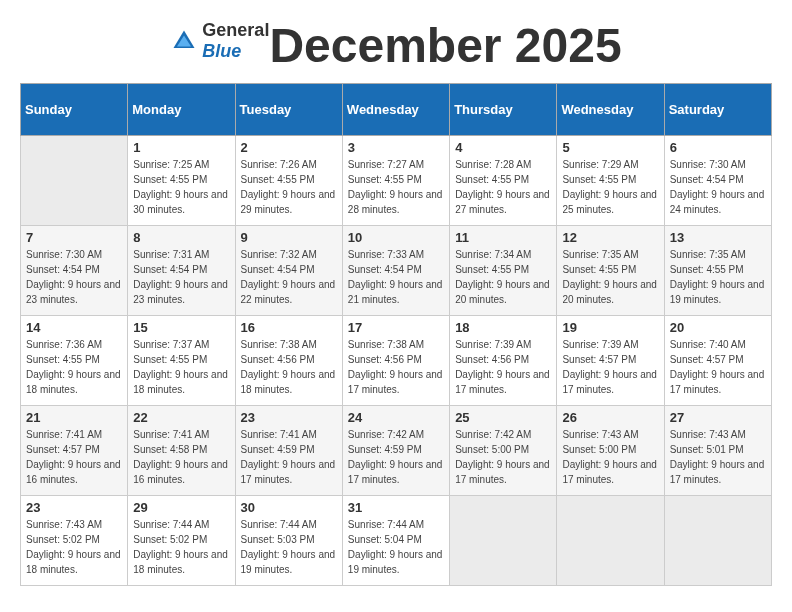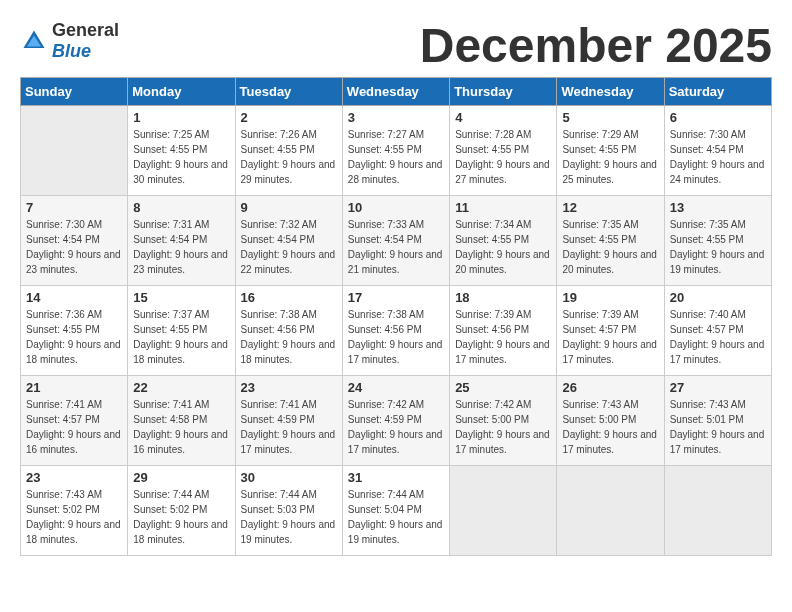--- a/index.html
+++ b/index.html
@@ -5,23 +5,23 @@
     * { box-sizing: border-box; margin: 0; padding: 0; }
     body {
       font-family: Arial, sans-serif;
       background: #fff;
       width: 792px;
       min-height: 612px;
       padding: 20px;
     }
     .header-area {
       display: flex;
-      justify-content: space-between;
+      justify-content: center;
       align-items: flex-start;
-      margin-bottom: 4px;
+      margin-bottom: 10px;
     }
     .logo {
       display: flex;
       align-items: center;
       gap: 4px;
     }
     .logo-text-general {
       font-size: 18px;
       font-weight: bold;
       color: #333;
@@ -52,21 +52,21 @@
     table {
       width: 100%;
       border-collapse: collapse;
       table-layout: fixed;
     }
     thead tr th {
       background: #1a6db5;
       color: #fff;
       font-size: 13px;
       font-weight: bold;
-      padding: 6px 4px;
+      padding: 18px 4px;
       text-align: left;
       border: 1px solid #aaa;
     }
     tbody tr td {
       border: 1px solid #ccc;
       vertical-align: top;
       padding: 4px 5px;
       font-size: 10.5px;
       color: #333;
       min-height: 80px;

